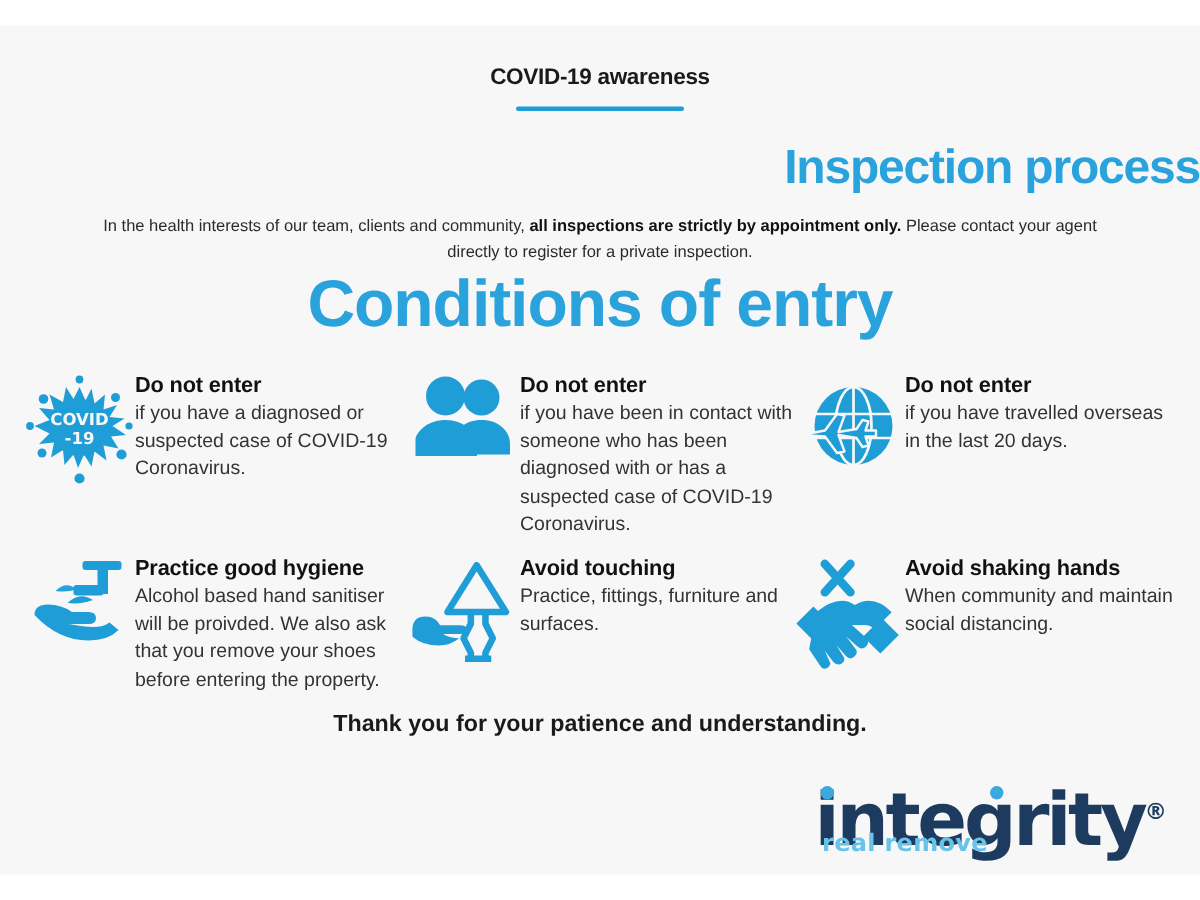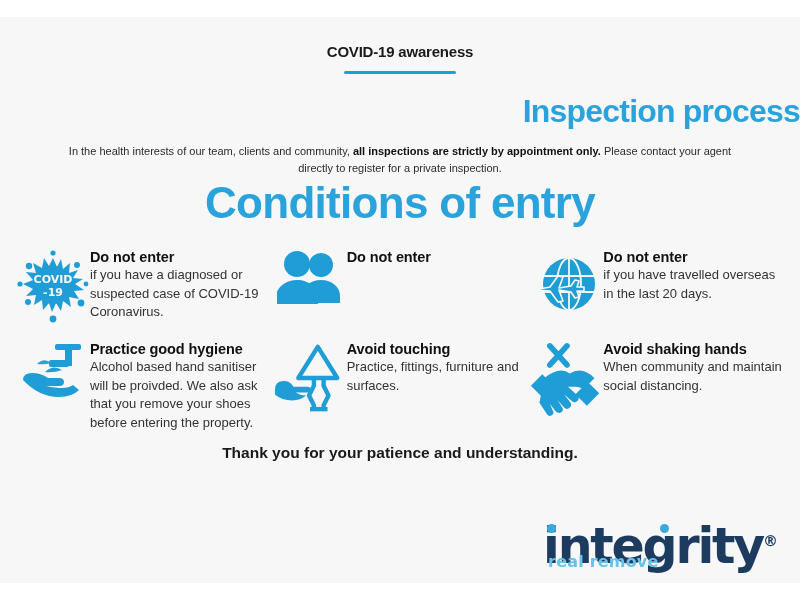--- a/index.html
+++ b/index.html
@@ -212,20 +212,21 @@
             <g fill="#1f9dd6">
               <circle cx="44" cy="15" r="12"></circle>
               <path d="M44 30 c11 0 19 7 19 16 v7 H25 v-7 c0-9 8-16 19-16 z"></path>
               <circle cx="20" cy="14" r="13"></circle>
               <path d="M20 30 c12 0 21 8 21 17 v7 H-1 v-7 c0-9 9-17 21-17 z"></path>
             </g>
           </svg>
         </div>
         <div class="txt">
           <h3>Do not enter</h3>
+          <p>if you have been in contact with someone who has been diagnosed with or has a suspected case of COVID-19 Coronavirus.</p>
         </div>
       </div>
 
       <div class="cell">
         <div class="ico">
           <svg width="70" height="70" viewBox="0 0 70 70" aria-hidden="true">
             <g>
               <circle cx="38" cy="34" r="26" fill="#1f9dd6"></circle>
               <g stroke="#f7f7f8" stroke-width="1.8" fill="none">
                 <ellipse cx="38" cy="34" rx="12" ry="26"></ellipse>

